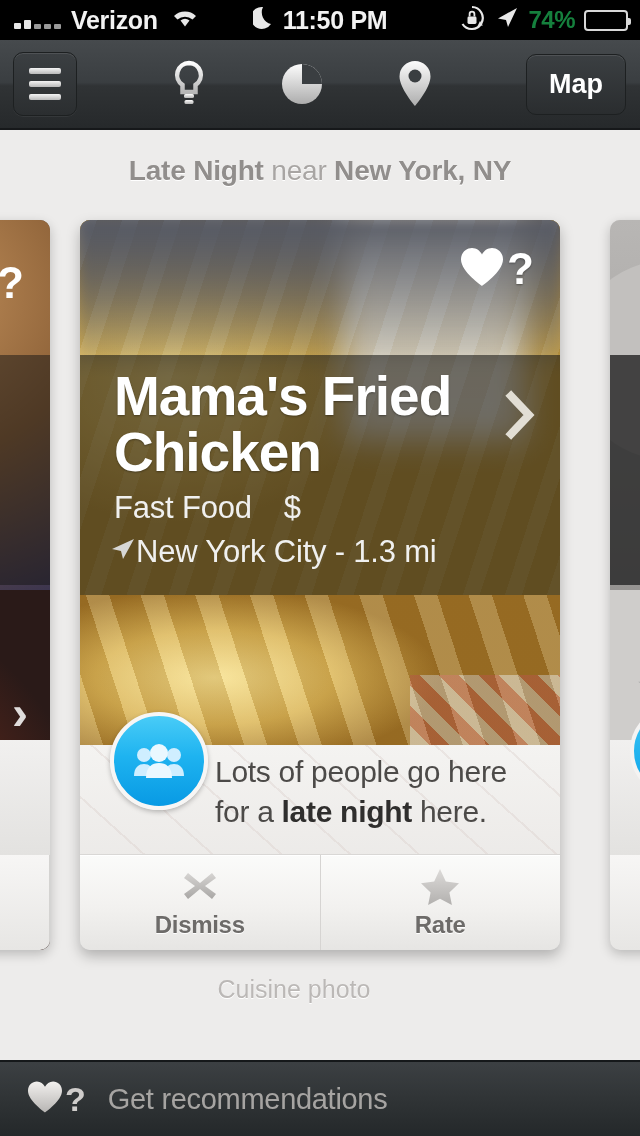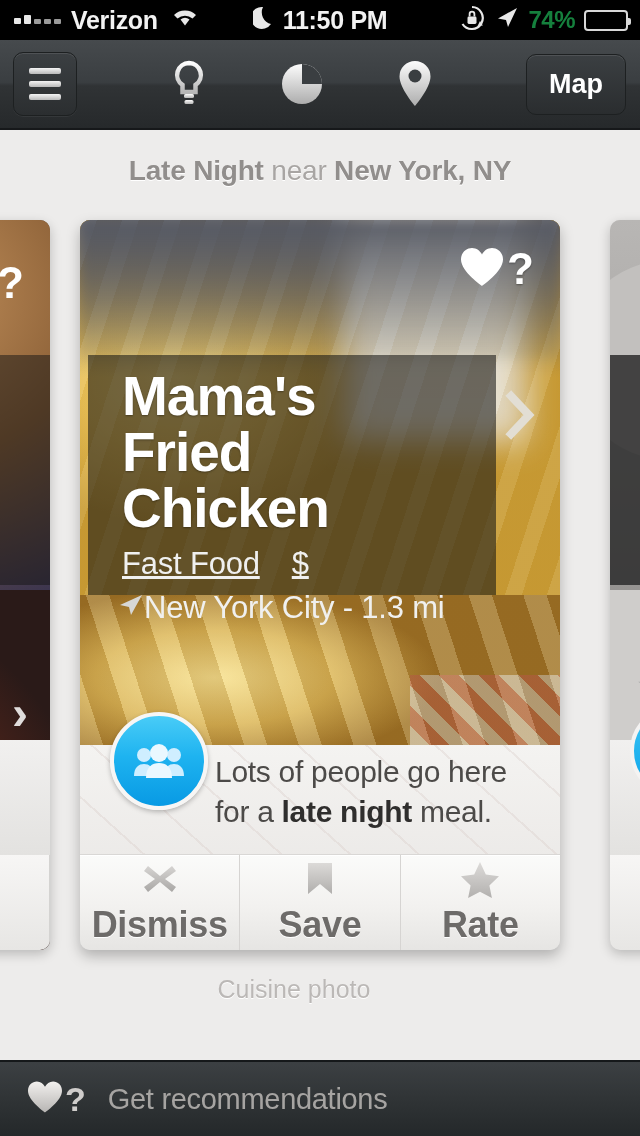--- a/index.html
+++ b/index.html
@@ -21,21 +21,21 @@
   #status-bar {
     position: absolute;
     top: 0; left: 0;
     width: 640px; height: 40px;
     background: #000;
     display: flex;
     align-items: center;
     color: #e8e8e8;
   }
   .sb-left {
-    display: flex; align-items: flex-start;
+    display: flex; align-items: center;
     margin-left: 14px;
   }
   .sig-bars { display: flex; align-items: flex-end; height: 18px; gap: 3px; }
   .sig-bars i {
     display: block; width: 7px; border-radius: 1px; background: #9a9a9a;
   }
   .sig-bars i.on { background: #e8e8e8; }
   .sig-bars i:nth-child(1) { height: 6px; }
   .sig-bars i:nth-child(2) { height: 9px; }
   .sig-bars i:nth-child(3) { height: 5px; }
@@ -237,36 +237,35 @@
     filter: blur(6px);
   }
   #heart-q {
     position: absolute; right: 26px; top: 26px;
     display: flex; align-items: center; gap: 2px; z-index: 6;
     cursor: pointer;
   }
   #heart-q .q { color:#fff; font-size: 44px; font-weight: bold; line-height: 1; text-shadow: 0 1px 2px rgba(0,0,0,.35); }
 
   #card-overlay {
-    position: absolute; left: 8px; top: 135px; width: 408px; height: 240px;
+    position: absolute; left: 0; top: 135px; width: 480px; height: 240px;
     background: rgba(22,22,20,0.58);
     z-index: 5;
     color: #fff;
   }
   #venue-name {
     font-size: 55px; font-weight: bold; line-height: 1.02;
     padding: 13px 70px 0 34px;
     letter-spacing: -1px;
     text-shadow: 0 1px 2px rgba(0,0,0,0.35);
   }
   #venue-meta {
     display: flex; align-items: baseline;
     padding: 10px 0 0 34px; font-size: 31px; color: #f0f0ef;
     letter-spacing: -0.2px;
-    text-decoration: underline;
   }
   #venue-price { margin-left: 32px; }
   #venue-loc {
     display: flex; align-items: center; 
     padding: 8px 0 0 30px; font-size: 31px; color: #f0f0ef;
     letter-spacing: -0.2px;
   }
   #card-chevron {
     position:absolute; right: 18px; top: 168px; z-index: 6;
   }
@@ -326,21 +325,21 @@
   .action {
     flex: 1;
     background: linear-gradient(to bottom, #fbfbfa 0%, #f2f1ef 55%, #e6e5e3 100%);
     border-right: 1px solid #d6d4d2;
     box-shadow: inset 0 1px 0 #fff;
     display: flex; flex-direction: column; align-items: center; justify-content: center;
     gap: 2px; cursor: pointer;
   }
   .action:last-child { border-right: none; }
   .action-label {
-    font-size: 36px; font-weight: bold; color: #6d6b69;
+    font-size: 24px; font-weight: bold; color: #6d6b69;
     text-shadow: 0 1px 0 #fff; letter-spacing: -0.3px;
   }
 
   #cuisine-photo {
     position: absolute; top: 845px; left: 0; width: 588px;
     text-align: center;
     font-size: 25px; color: #bbb8b6;
     text-shadow: 0 1px 0 #fff;
   }
 
@@ -561,54 +560,40 @@
             <path d="M33 35 C33 26 38 23 43 23 C48 23 53 26 53 35 Z"></path>
           </g>
           <g fill="#eaf8ff">
             <circle cx="28" cy="12" r="9"></circle>
             <path d="M15 37 C15 26 21 22 28 22 C35 22 41 26 41 37 Z"></path>
           </g>
         </svg>
       </div>
 
       <div id="tip-text">
-        <span>Lots of people go here for a </span><b>late night</b><span> meal.</span>
+        <span>Lots of people go here for a </span><b>late night</b><span> here.</span>
       </div>
 
       <div id="card-actions">
         <div class="action">
           <span>
             <svg width="40" height="38" viewBox="0 0 40 38">
               <defs>
                   <linearGradient id="gx" x1="0" y1="0" x2="0" y2="1">
                 <stop offset="0" stop-color="#d6d4d2"></stop>
                     <stop offset="1" stop-color="#a9a7a5"></stop>
               </linearGradient>
                 </defs>
               <path d="M8 6 L20 16 L32 6 L36 11 L25 19 L36 27 L32 32 L20 22 L8 32 L4 27 L15 19 L4 11 Z" fill="url(#gx)"></path>
             </svg>
           </span>
           <span class="action-label">Dismiss</span>
         </div>
         <div class="action">
           <span>
-            <svg width="34" height="38" viewBox="0 0 34 38">
-              <defs>
-                  <linearGradient id="gb" x1="0" y1="0" x2="0" y2="1">
-                <stop offset="0" stop-color="#dcdad8"></stop>
-                    <stop offset="1" stop-color="#b0aeac"></stop>
-              </linearGradient>
-                </defs>
-              <path d="M5 3 H29 V34 L17 24 L5 34 Z" fill="url(#gb)"></path>
-            </svg>
-          </span>
-          <span class="action-label">Save</span>
-        </div>
-        <div class="action">
-          <span>
             <svg width="42" height="38" viewBox="0 0 42 38">
               <defs>
                   <linearGradient id="gs" x1="0" y1="0" x2="0" y2="1">
                 <stop offset="0" stop-color="#dddbd9"></stop>
                     <stop offset="1" stop-color="#b2b0ae"></stop>
               </linearGradient>
                 </defs>
               <path d="M21 2 L26.8 14.4 L40 16.2 L30.4 25.4 L32.9 38 L21 31.8 L9.1 38 L11.6 25.4 L2 16.2 L15.2 14.4 Z" fill="url(#gs)"></path>
             </svg>
           </span>

